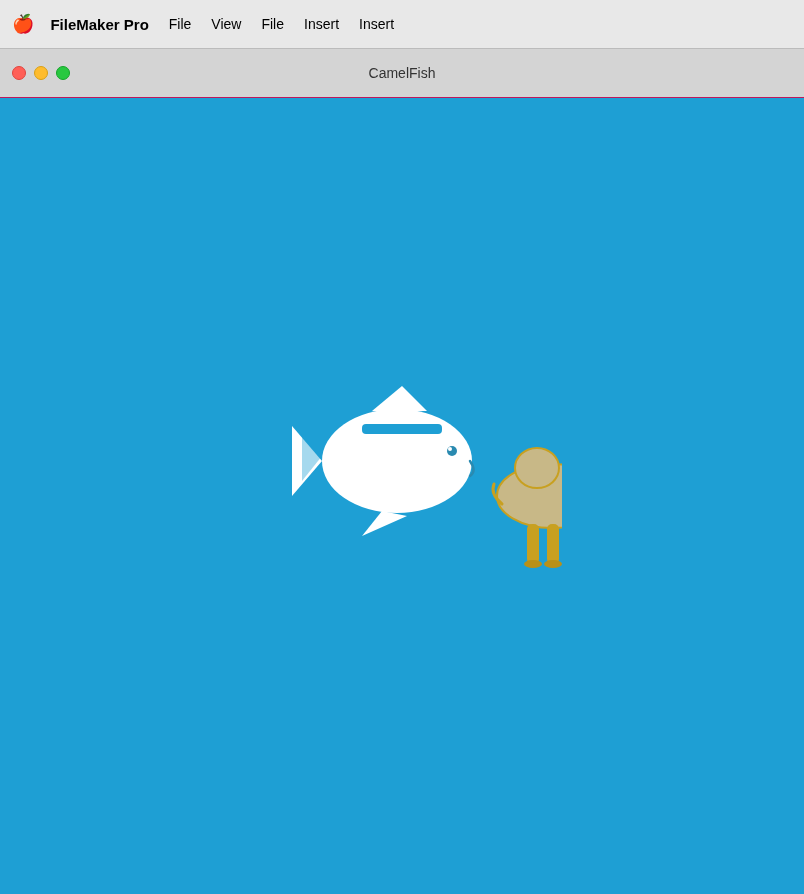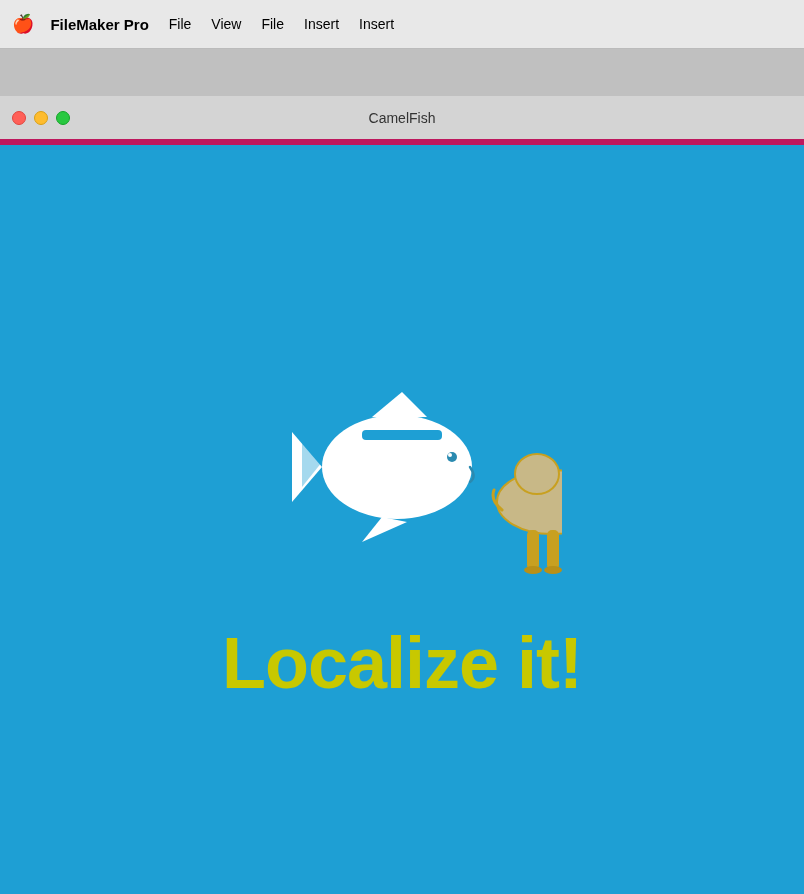--- a/index.html
+++ b/index.html
@@ -42,22 +42,21 @@
 
     
     .titlebar {
       width: 804px;
       height: 49px;
       background: #d4d4d4;
       display: flex;
       align-items: center;
       justify-content: center;
       position: relative;
-      border-bottom: 6px solid #be185d;
-      margin-top: 47px;
+      border-bottom: 1px solid #be185d;
     }
 
     .window-controls {
       position: absolute;
       left: 12px;
       display: flex;
       gap: 8px;
       align-items: center;
     }
 
@@ -178,14 +177,13 @@
 
       <ellipse cx="291" cy="208" rx="9" ry="4" fill="#b89018"></ellipse>
       <ellipse cx="311" cy="208" rx="9" ry="4" fill="#b89018"></ellipse>
       <ellipse cx="336" cy="205" rx="9" ry="4" fill="#b89018"></ellipse>
       <ellipse cx="356" cy="205" rx="9" ry="4" fill="#b89018"></ellipse>
 
       <path d="M260 148 Q248 138 252 128" fill="none" stroke="#c8a020" stroke-width="3" stroke-linecap="round"></path>
     </svg>
   </div>
 
-  <div class="tagline">Localize it!</div>
 </div>
 
 </body></html>

